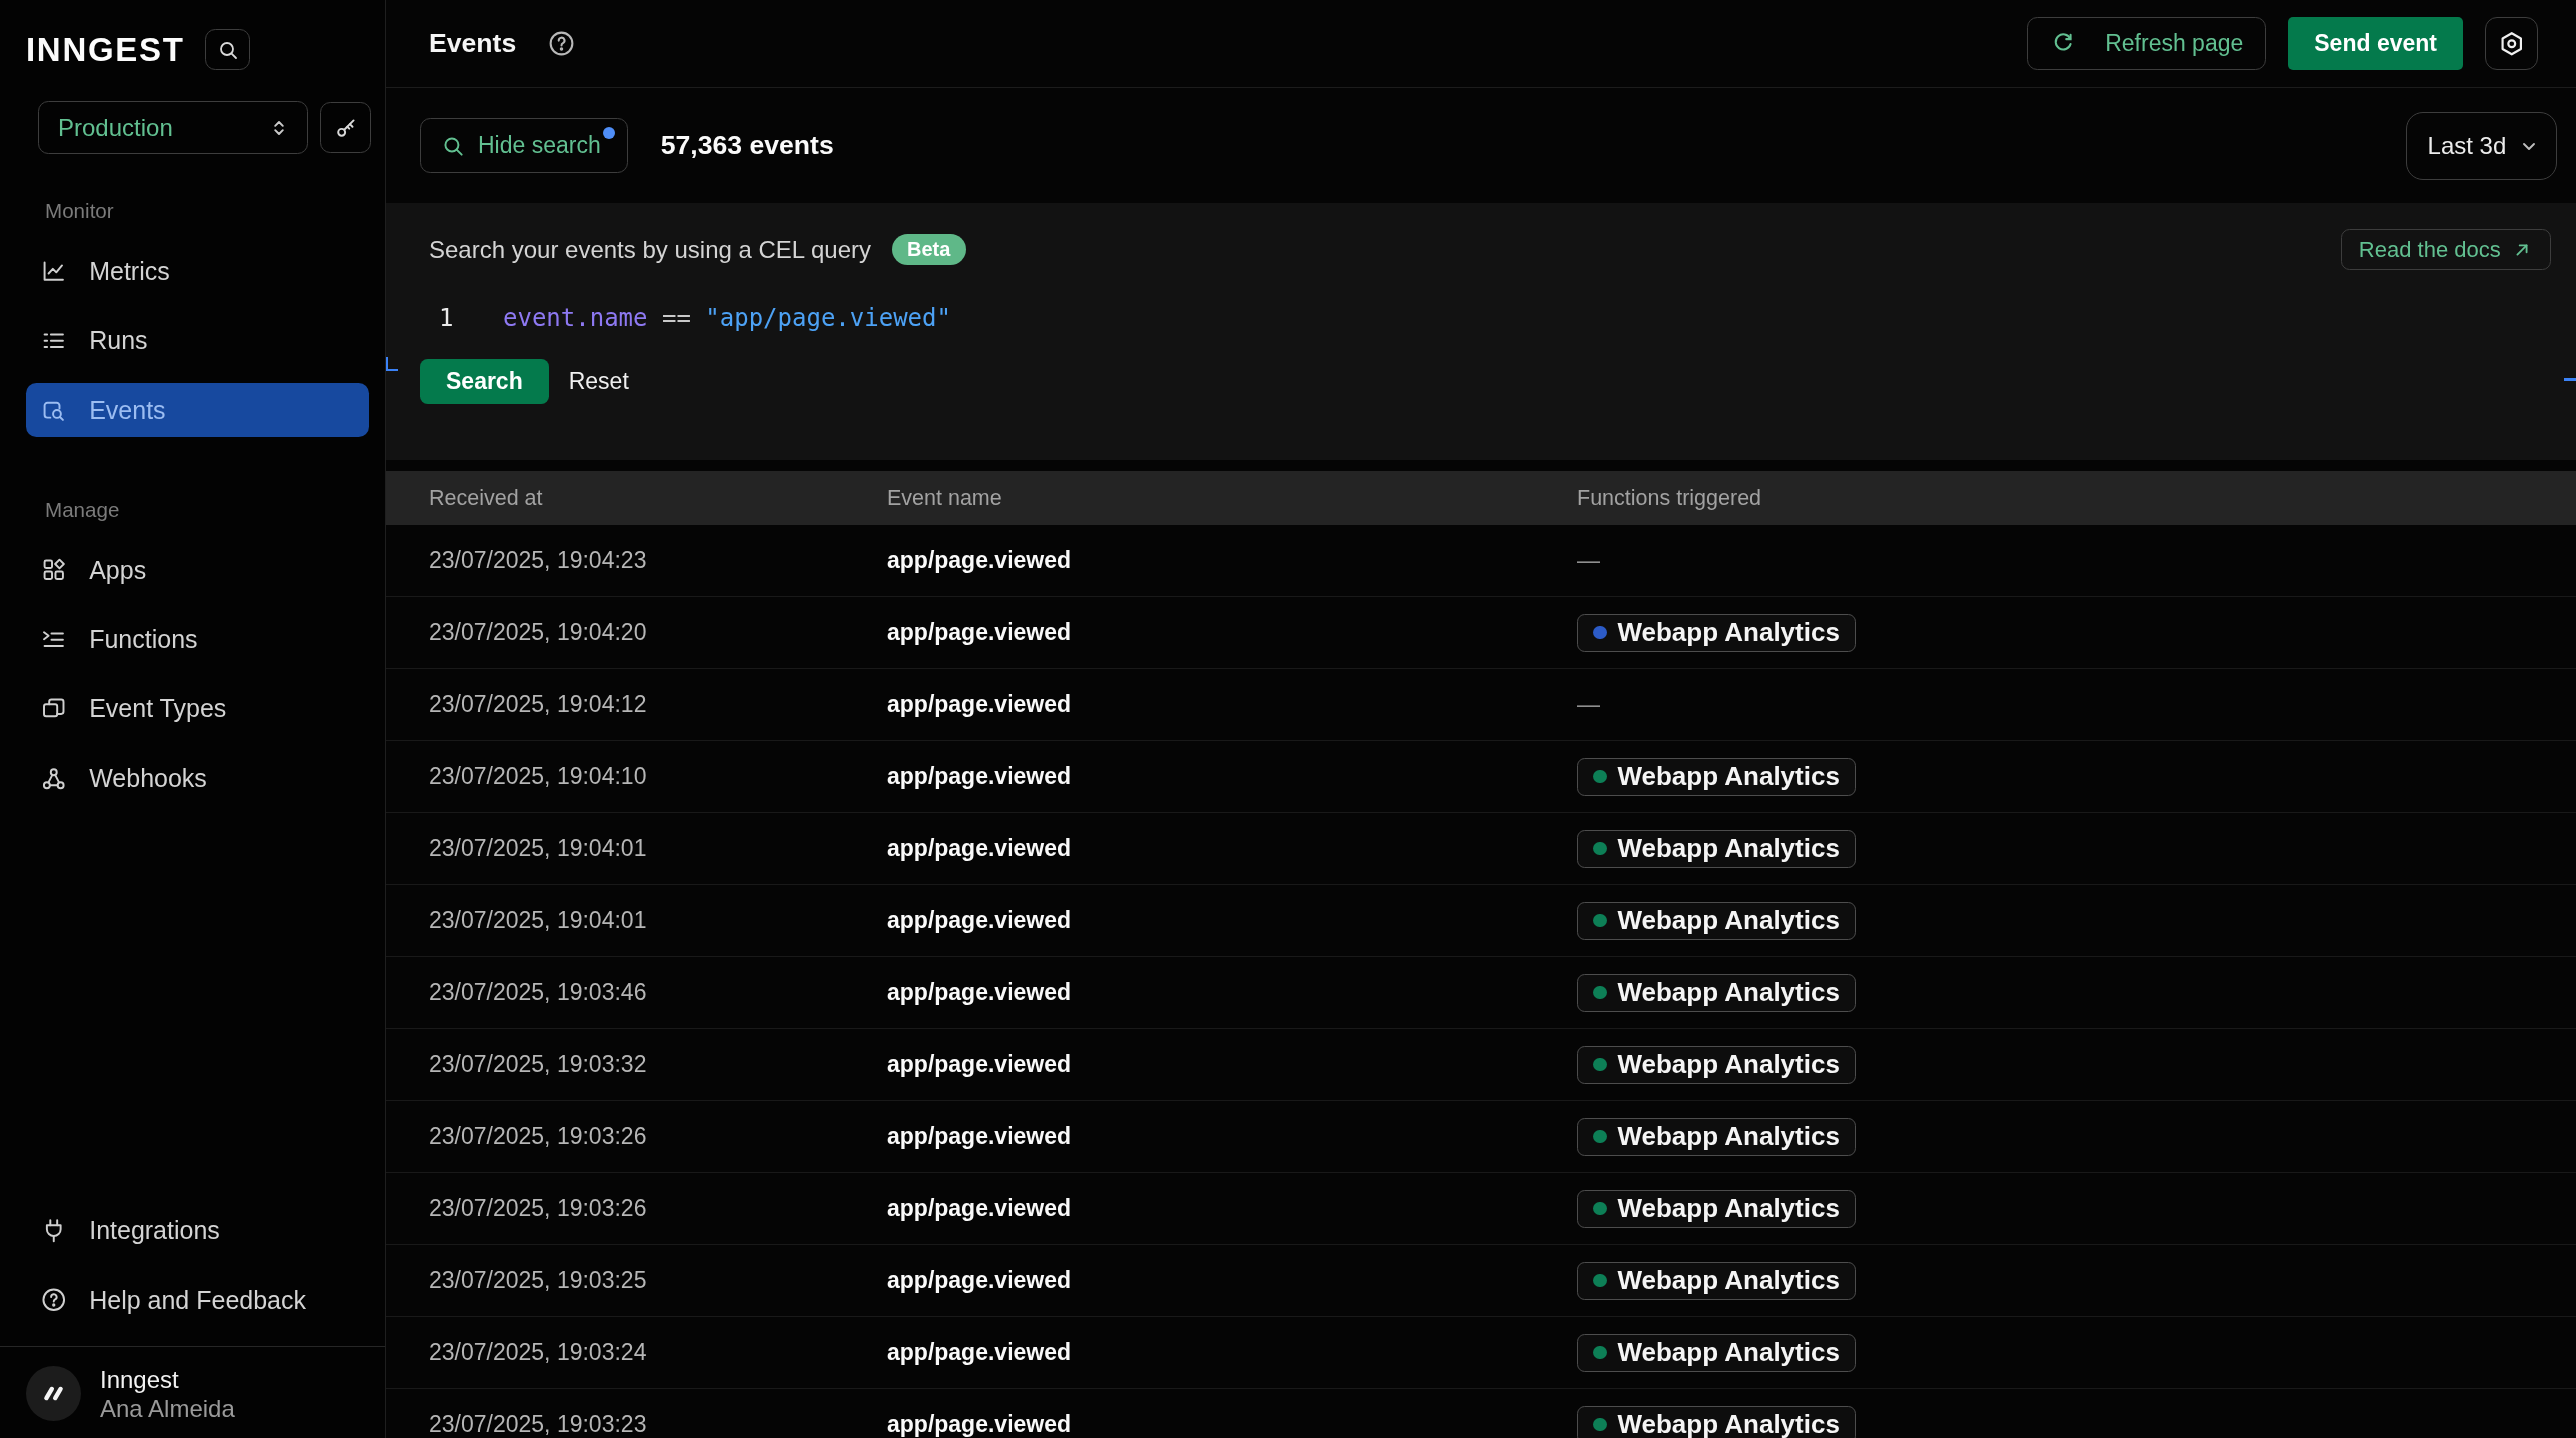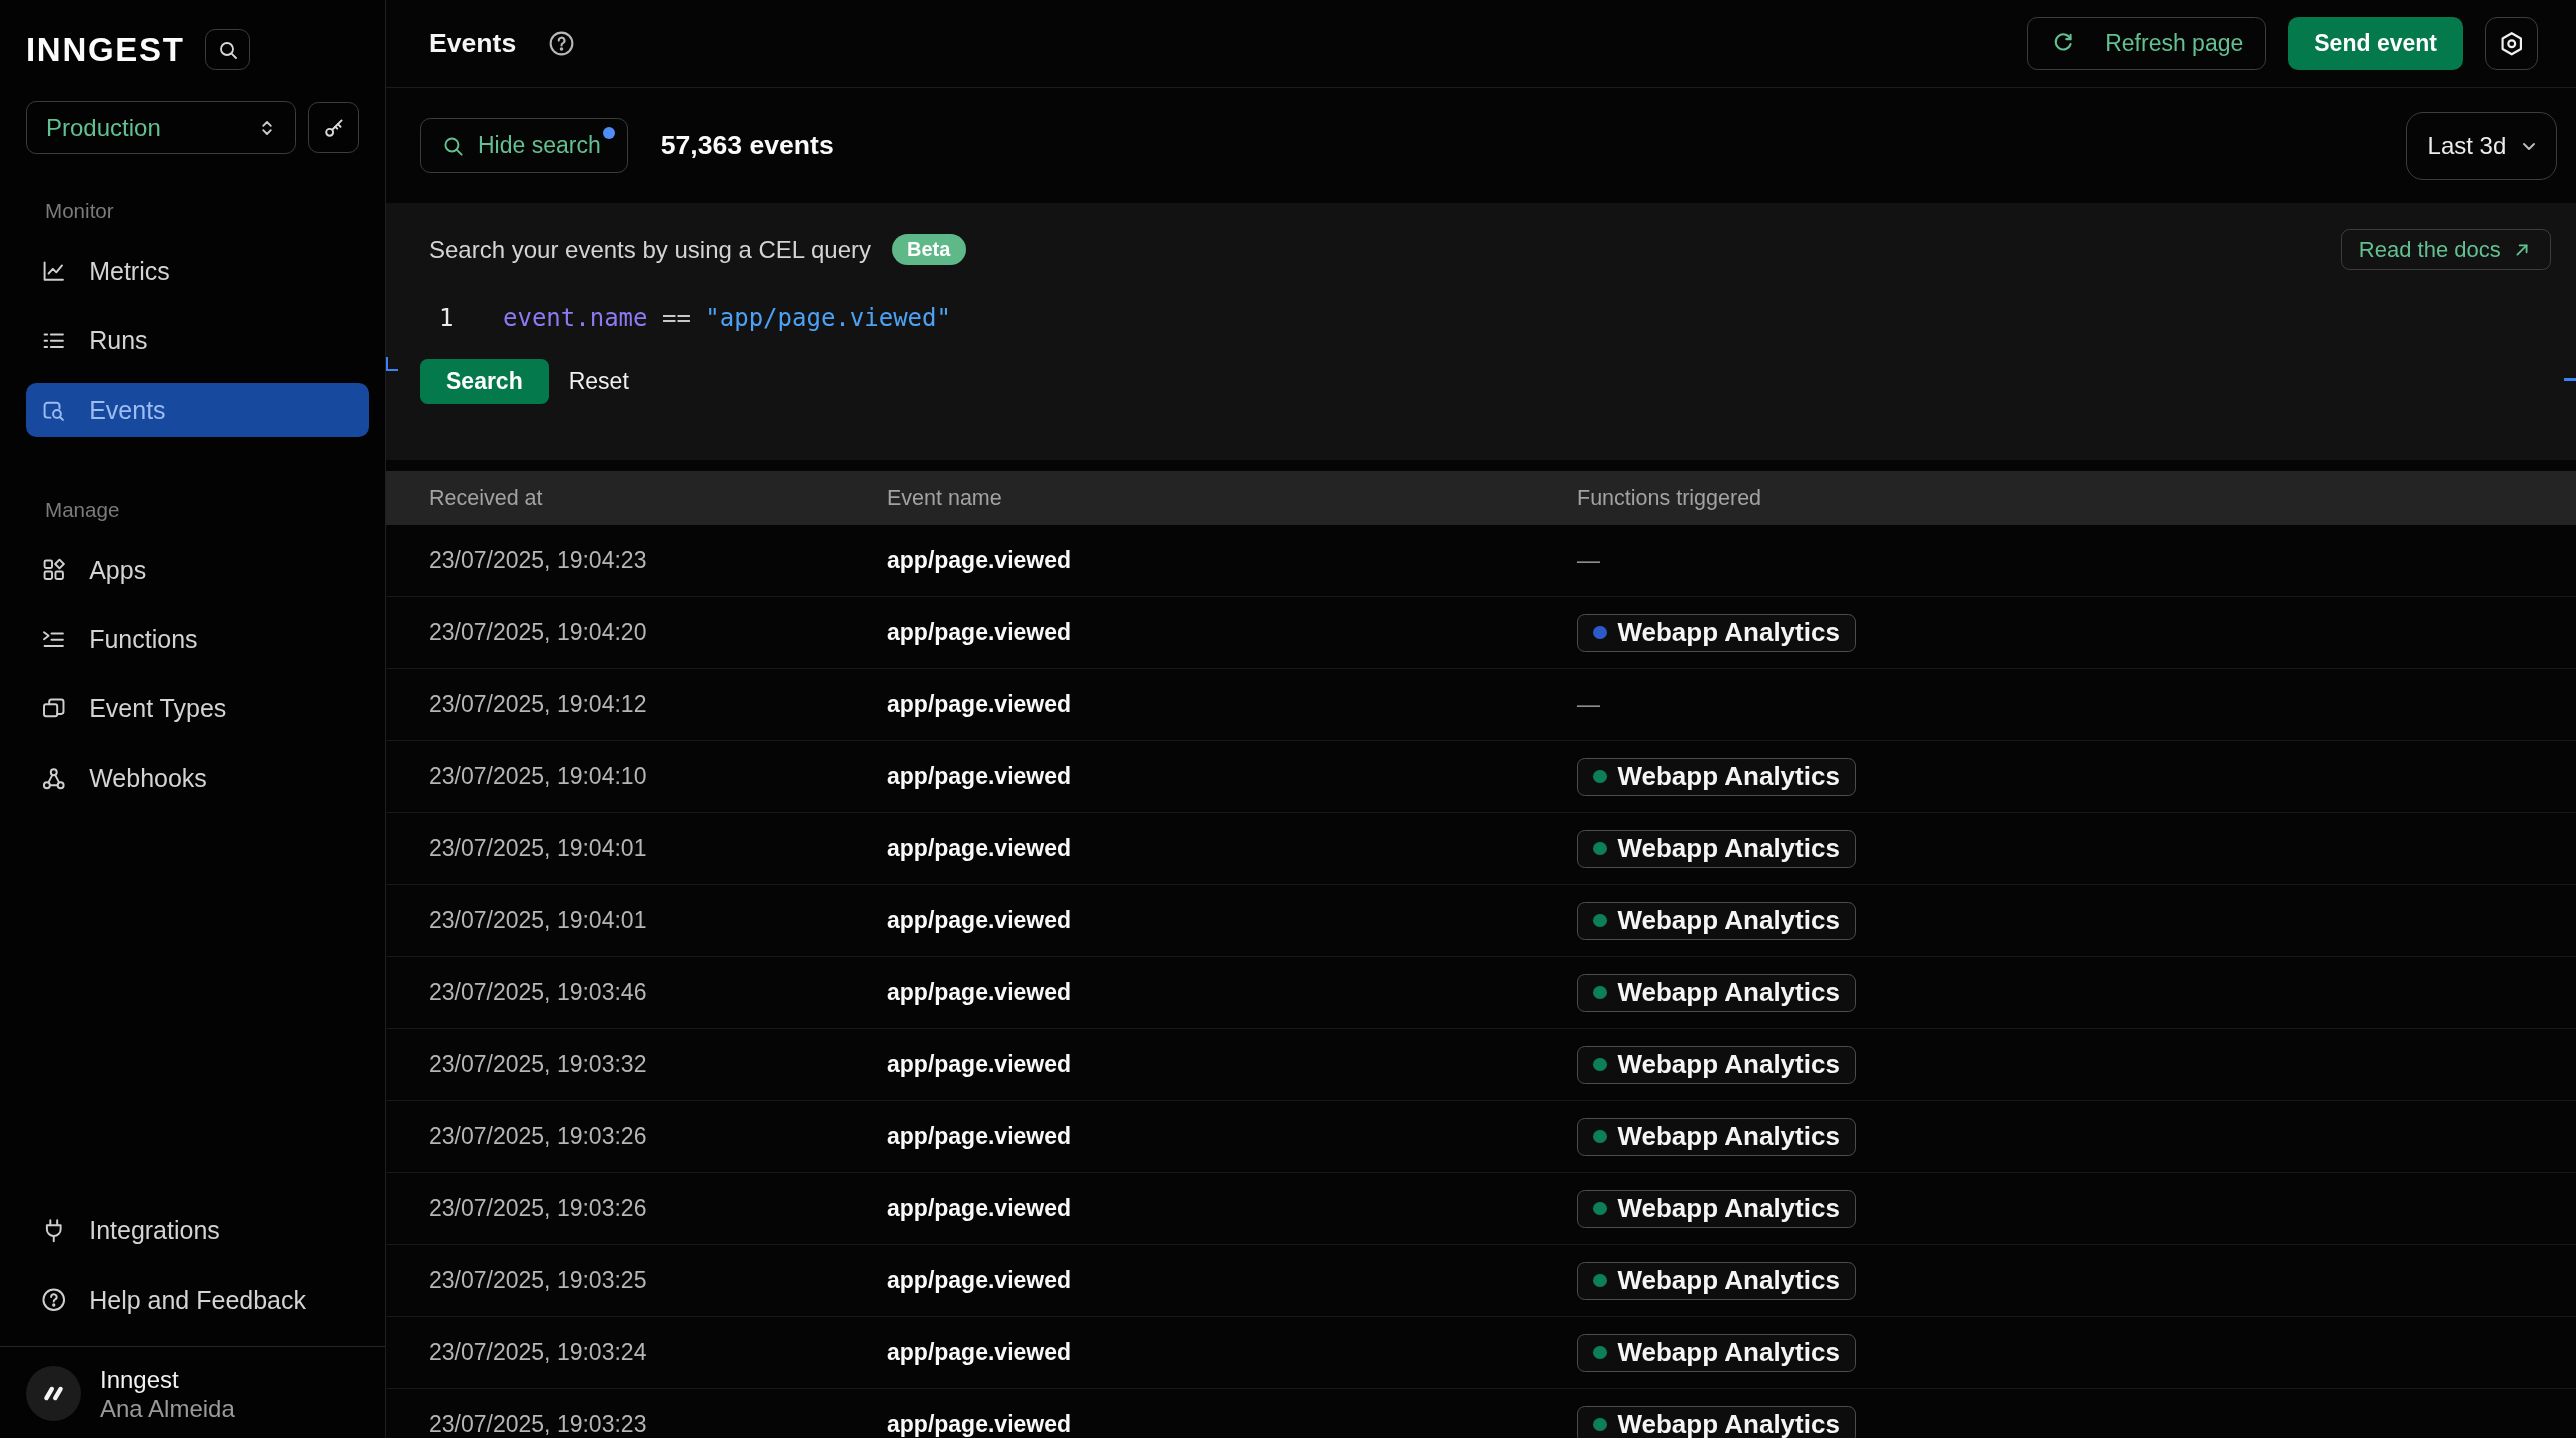--- a/index.html
+++ b/index.html
@@ -11,21 +11,21 @@
   .sidebar { width:386px; min-width:386px; background:#030303; border-right:0.9px solid #1f1f1f;
              display:flex; flex-direction:column; }
   .logo-row { display:flex; align-items:center; padding:29px 0 0 26px; gap:20.6px; }
   .logo-text { font-size:33px; font-weight:800; letter-spacing:1.7px; color:#fcfcfc; }
   .icon-btn { display:flex; align-items:center; justify-content:center; background:transparent;
               border:1.3px solid #3d3d3d; border-radius:10.3px; cursor:pointer; color:#d9d9d9; }
   .logo-search-btn { width:45px; height:41px; }
   .env-row { display:flex; align-items:center; gap:12px; padding:31px 0 0 26px; }
   .env-select { width:270px; height:53px; border:1.3px solid #3d3d3d; border-radius:10.3px;
                 background:transparent; display:flex; align-items:center; justify-content:space-between;
-                padding:0 15.4px 0 19px; cursor:pointer; }
+                padding:0 15.4px 0 19px; cursor:pointer;margin-left:12px; }
   .env-label { font-size:24px; }
   .key-btn { width:51px; height:51px; }
   .section-label { color:#7b7b7b; font-size:20.6px; padding-left:45px; margin-top:43px; line-height:27.5px; }
   .nav { display:flex; flex-direction:column; }
   .nav-item { display:flex; align-items:center; gap:22px; height:54px; margin:0 16.3px 15.4px 26px;
               padding-left:13.7px; border-radius:10.3px; color:#d4d4d4; font-size:25px; cursor:pointer; }
   .nav .section-label { margin-bottom:20px; }
   .nav-item .ic { width:27.5px; height:27.5px; display:flex; color:#cfcfcf; }
   .nav-item.active { color:#9cbdf2; }
   .nav-item.active .ic { color:#9cbdf2; }
@@ -43,21 +43,21 @@
   .page-header { height:88px; min-height:88px; border-bottom:0.9px solid #1c1c1c; display:flex;
                  align-items:center; padding:0 38px 0 43px; }
   .page-title { font-size:26.6px; font-weight:600; color:#f5f5f5; }
   .q-circle { width:29px; height:29px; margin-left:31px; color:#b9b9b9; display:flex; }
   .header-actions { margin-left:auto; display:flex; align-items:center; gap:22px; }
   .btn-outline { display:inline-flex; align-items:center; gap:12px; height:53px; padding:0 22px;
                  border:1.3px solid #3d3d3d; border-radius:10.3px; background:transparent;
                  font-size:23px; cursor:pointer; }
   .green-text { color:#62c091;gap:29px; }
   .btn-solid { display:inline-flex; align-items:center; height:53px; padding:0 26px; border:none;
-               border-radius:10px; background:#047a4c; color:#fff; font-size:23px; font-weight:600;
+               border-radius:5px; background:#047a4c; color:#fff; font-size:23px; font-weight:600;
                cursor:pointer; }
   .gear-btn { width:53px; height:53px; border-radius:12px; color:#f0f0f0; }
 
   .toolbar { height:115px; min-height:115px; display:flex; align-items:center; padding:0 19px 0 34px; }
   .hide-search-btn { position:relative; display:inline-flex; align-items:center; gap:12px; height:55px;
                      padding:0 26px 0 19px; border:1.3px solid #3d3d3d; border-radius:10.3px;
                      background:transparent; font-size:23px; cursor:pointer; }
   .notif-dot { position:absolute; top:7.7px; right:12px; width:12px; height:12px; border-radius:50%;
                background:#4f8ef7; }
   .events-count { font-size:26.6px; font-weight:700; color:#fafafa; margin-left:33px; }

